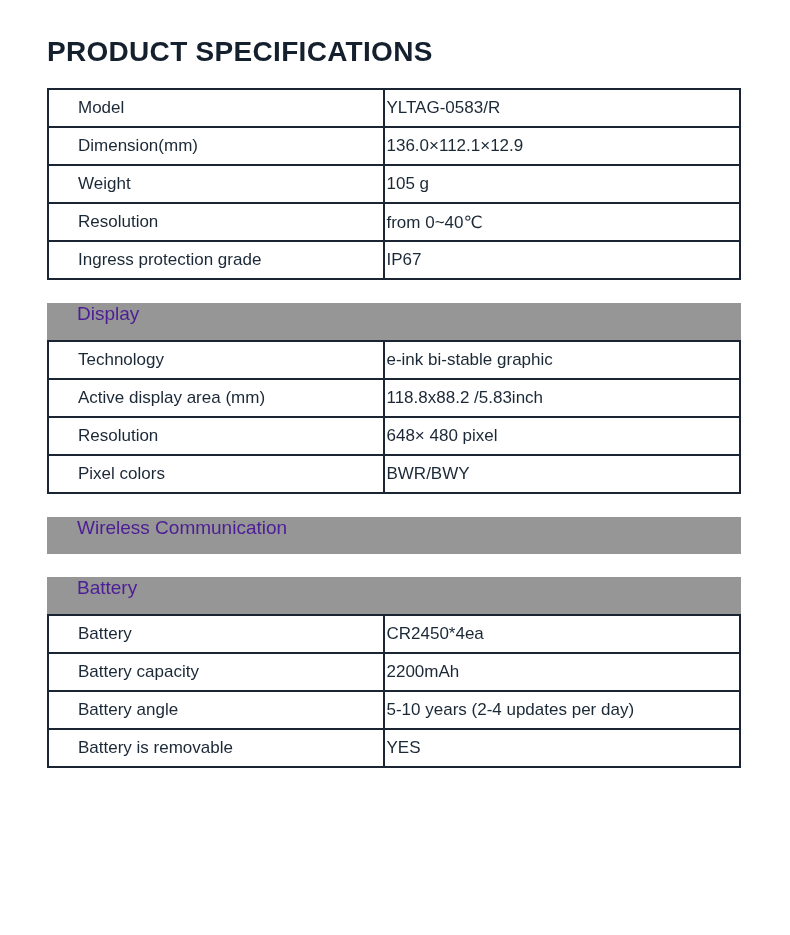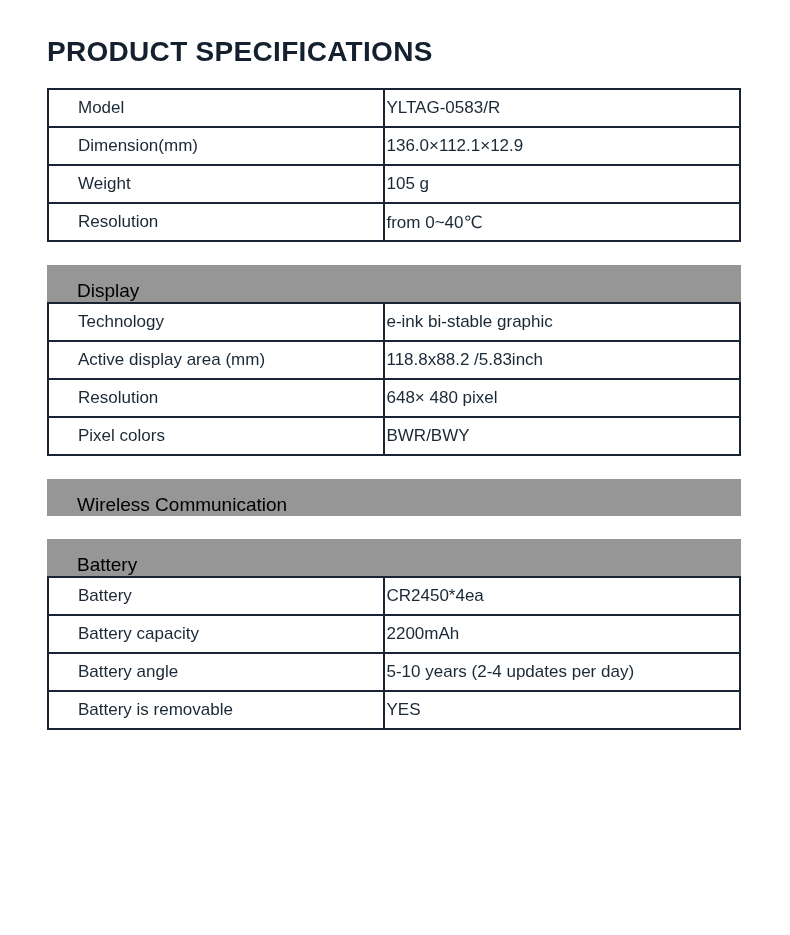--- a/index.html
+++ b/index.html
@@ -27,24 +27,24 @@
   }
   .spec-section {
     margin-top: 23px;
   }
   .spec-section:first-child {
     margin-top: 0;
     border-radius: 23px;
   }
   .section-header {
     background: #969696;
-    color: #000000;
+    color: #4c1d95;
     height: 37px;
     display: flex;
-    align-items: flex-end;
+    align-items: flex-start;
     padding-left: 30px;
     box-sizing: border-box;
     font-size: 19px;
   }
   table.spec-table {
     width: 100%;
     border-collapse: collapse;
     table-layout: fixed;
   }
   table.spec-table td {
@@ -86,20 +86,24 @@
   <tr class="spec-row">
     <td class="label-cell">Weight</td>
     <td class="value-cell">105 g</td>
   </tr>
 
   <tr class="spec-row">
     <td class="label-cell">Resolution</td>
     <td class="value-cell">from 0~40℃</td>
   </tr>
 
+  <tr class="spec-row">
+    <td class="label-cell">Ingress protection grade</td>
+    <td class="value-cell">IP67</td>
+  </tr>
 
 </tbody>
     </table>
   </section>
 
   <section class="spec-section">
     <div class="section-header">
       <span class="section-header-label">Display</span>
     </div>
     <table class="spec-table">

